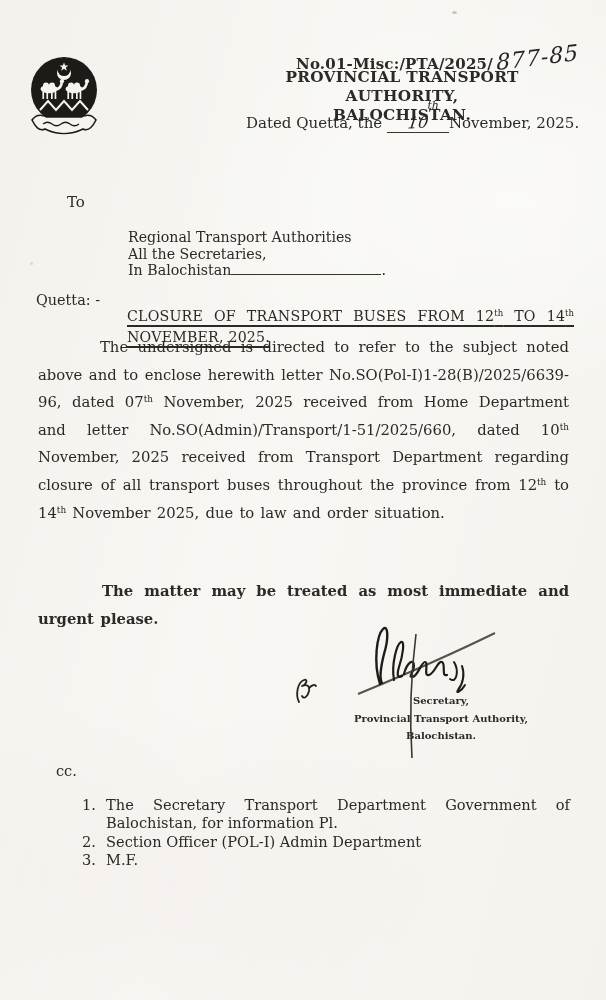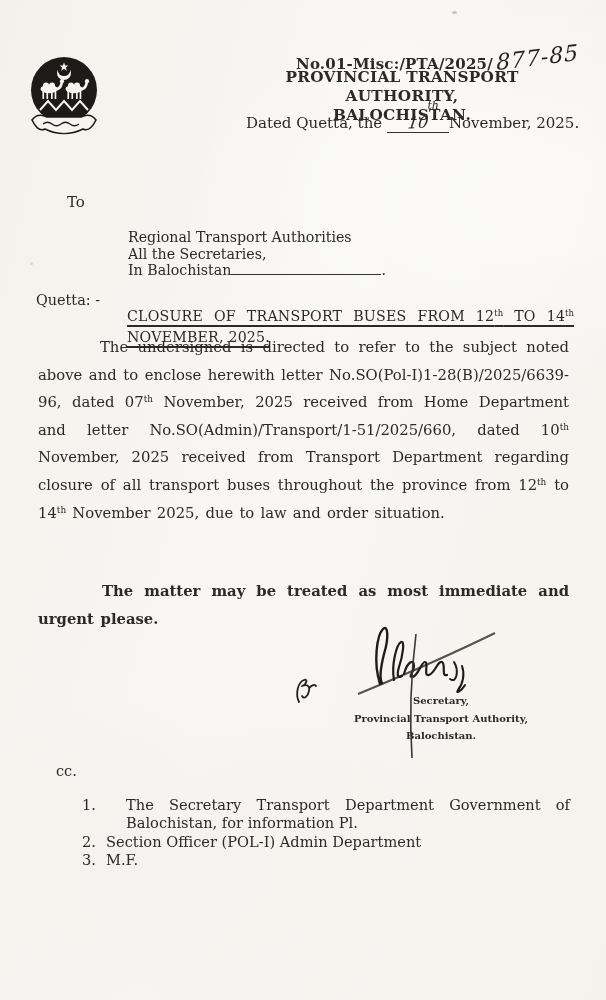--- a/index.html
+++ b/index.html
@@ -46,21 +46,21 @@
   .signature-svg { top:620px; left:350px; width:152px; height:142px; }
   .for-mark-svg { top:676px; left:292px; width:26px; height:30px; }
   .sig-block { top:692px; left:296px; width:290px; text-align:center; font-weight:bold; font-size:10px; line-height:17.5px; }
 
   
   .cc-label { top:763px; left:48px; font-size:14.5px;margin-left:8px; }
   .cc-list { top:796px; left:82px; width:488px; font-size:14.6px; line-height:18.3px; }
   .cc-item { display:flex; }
   .cc-num { width:24px; flex:0 0 24px; }
   .cc-text { flex:1; }
-  .cc-item:first-child .cc-text { text-align:justify;margin-left:20px; }
+  .cc-item:first-child .cc-text { text-align:justify; }
 
   .speck { position:absolute; border-radius:50%; background:#c7c5c0; }
   .emblem-svg { top:54px; left:28px; width:72px; height:90px; }
 </style>
 </head>
 <body>
 
 <div class="paper">
 
   <svg class="abs emblem-svg" viewBox="0 0 72 90" aria-hidden="true">

